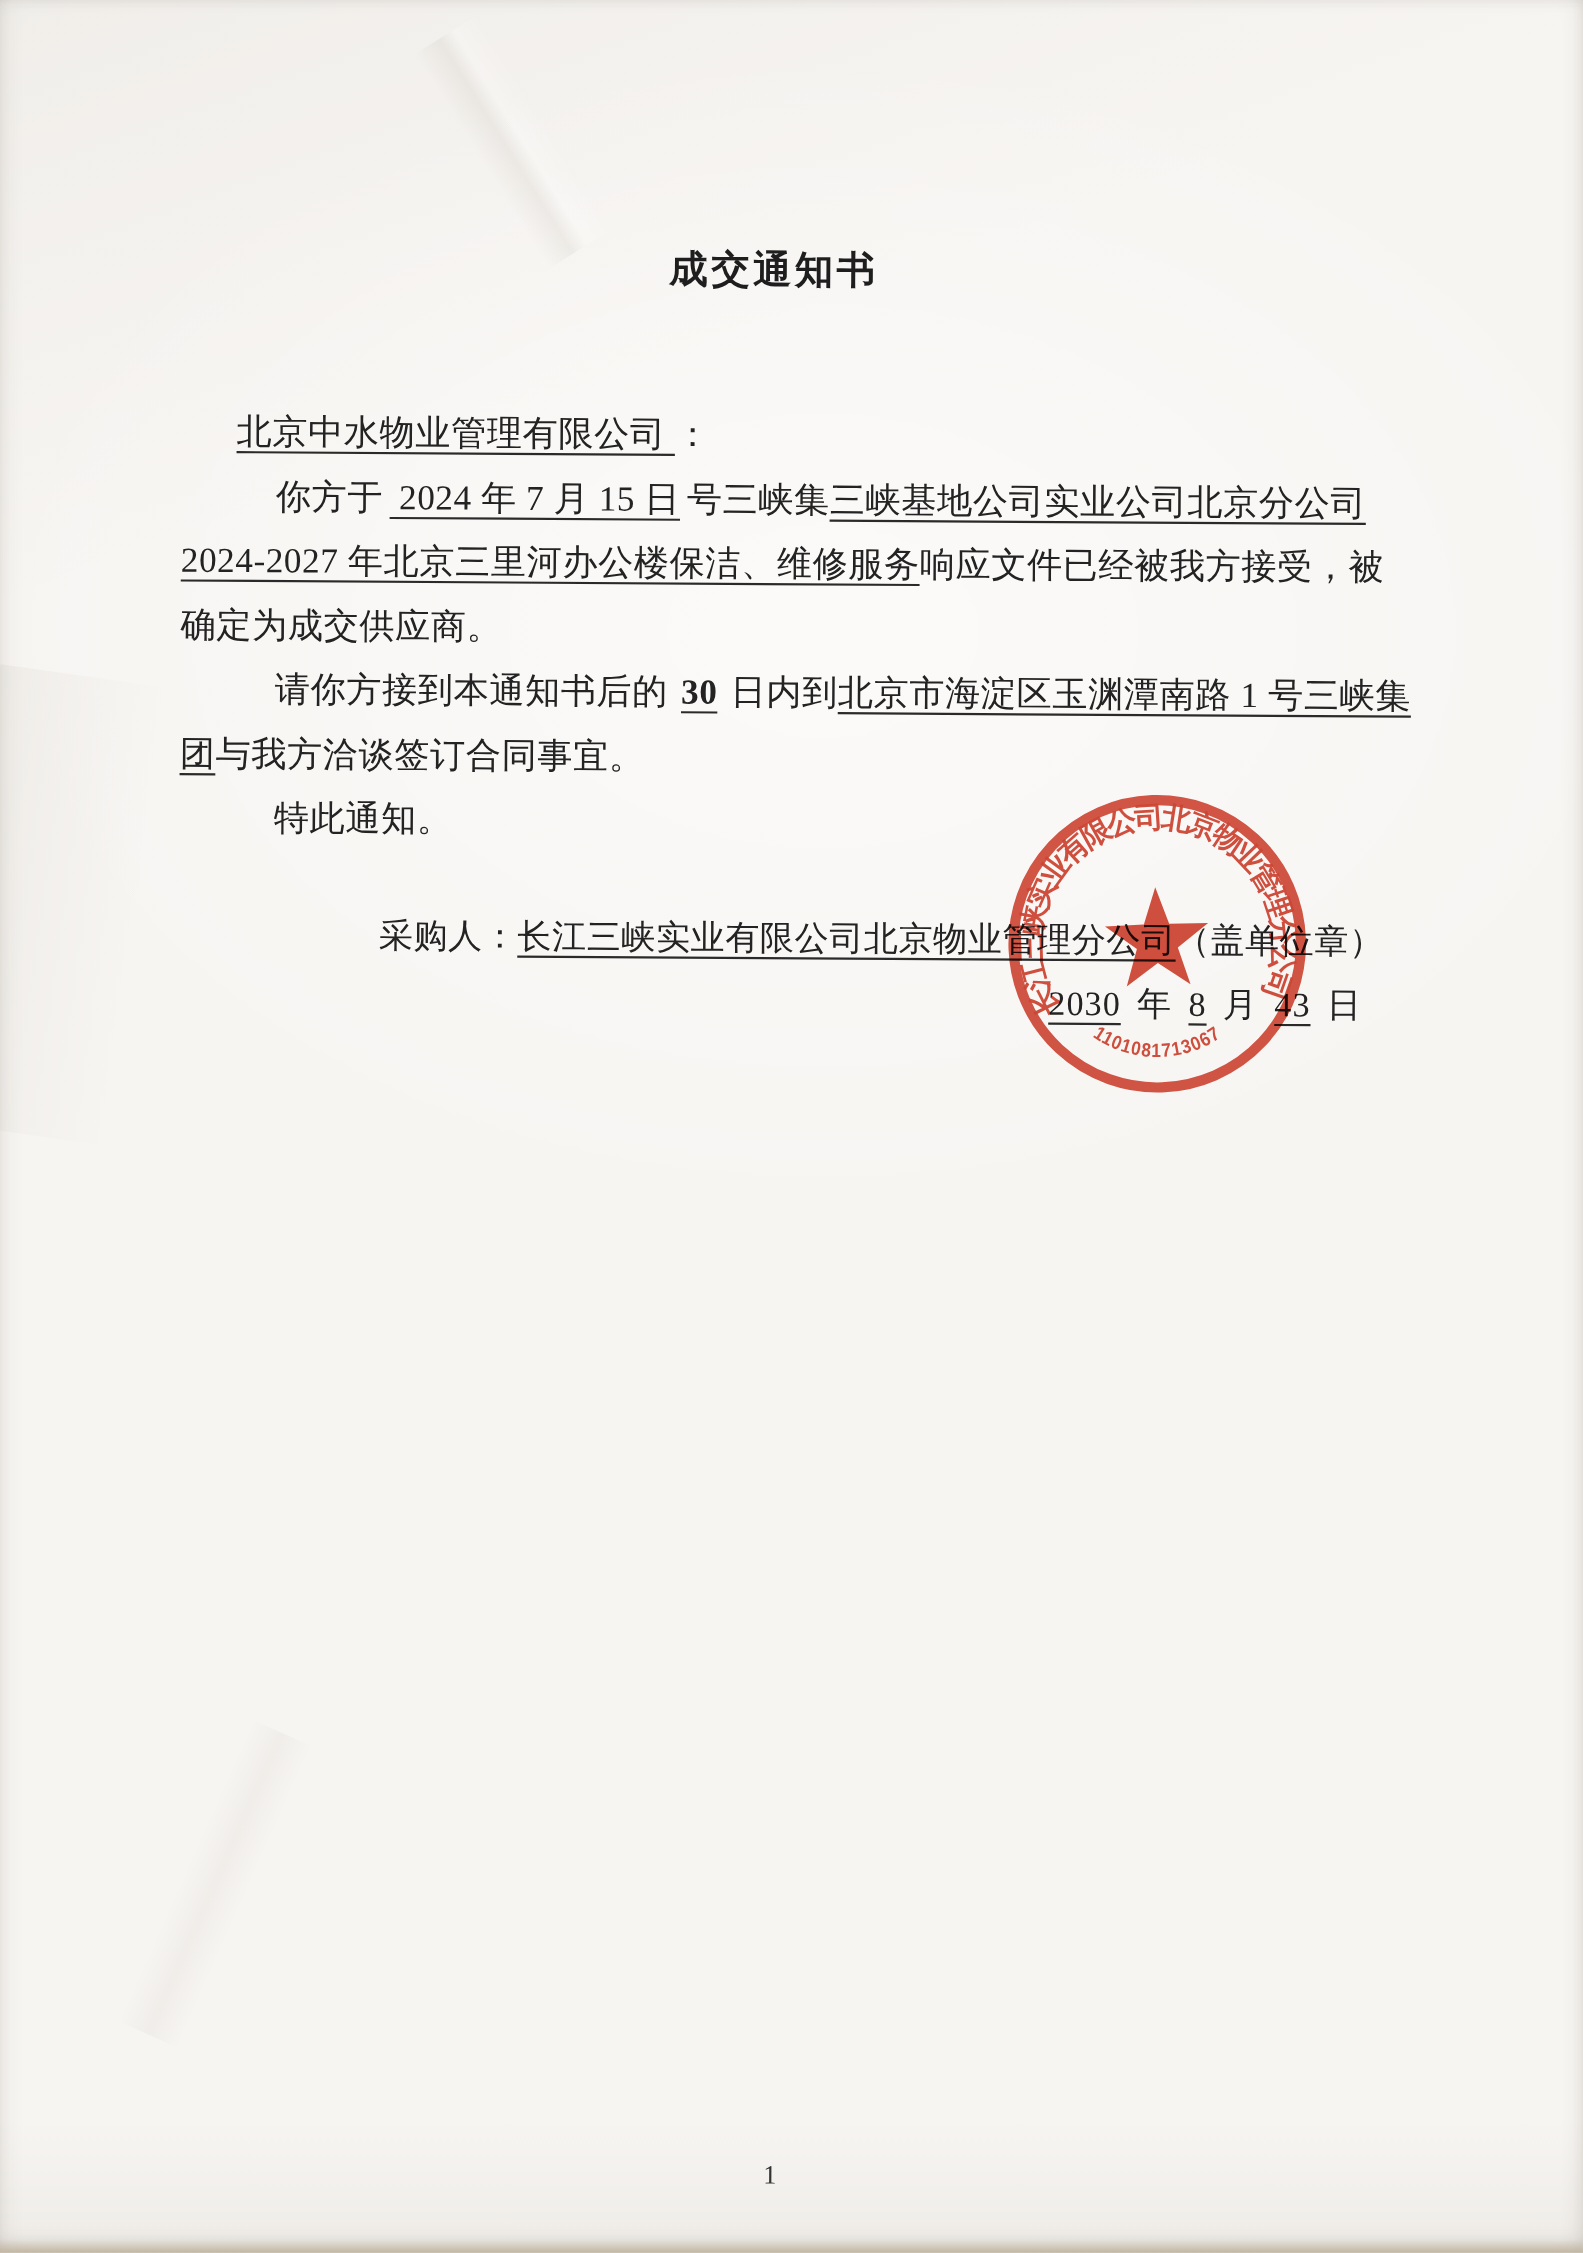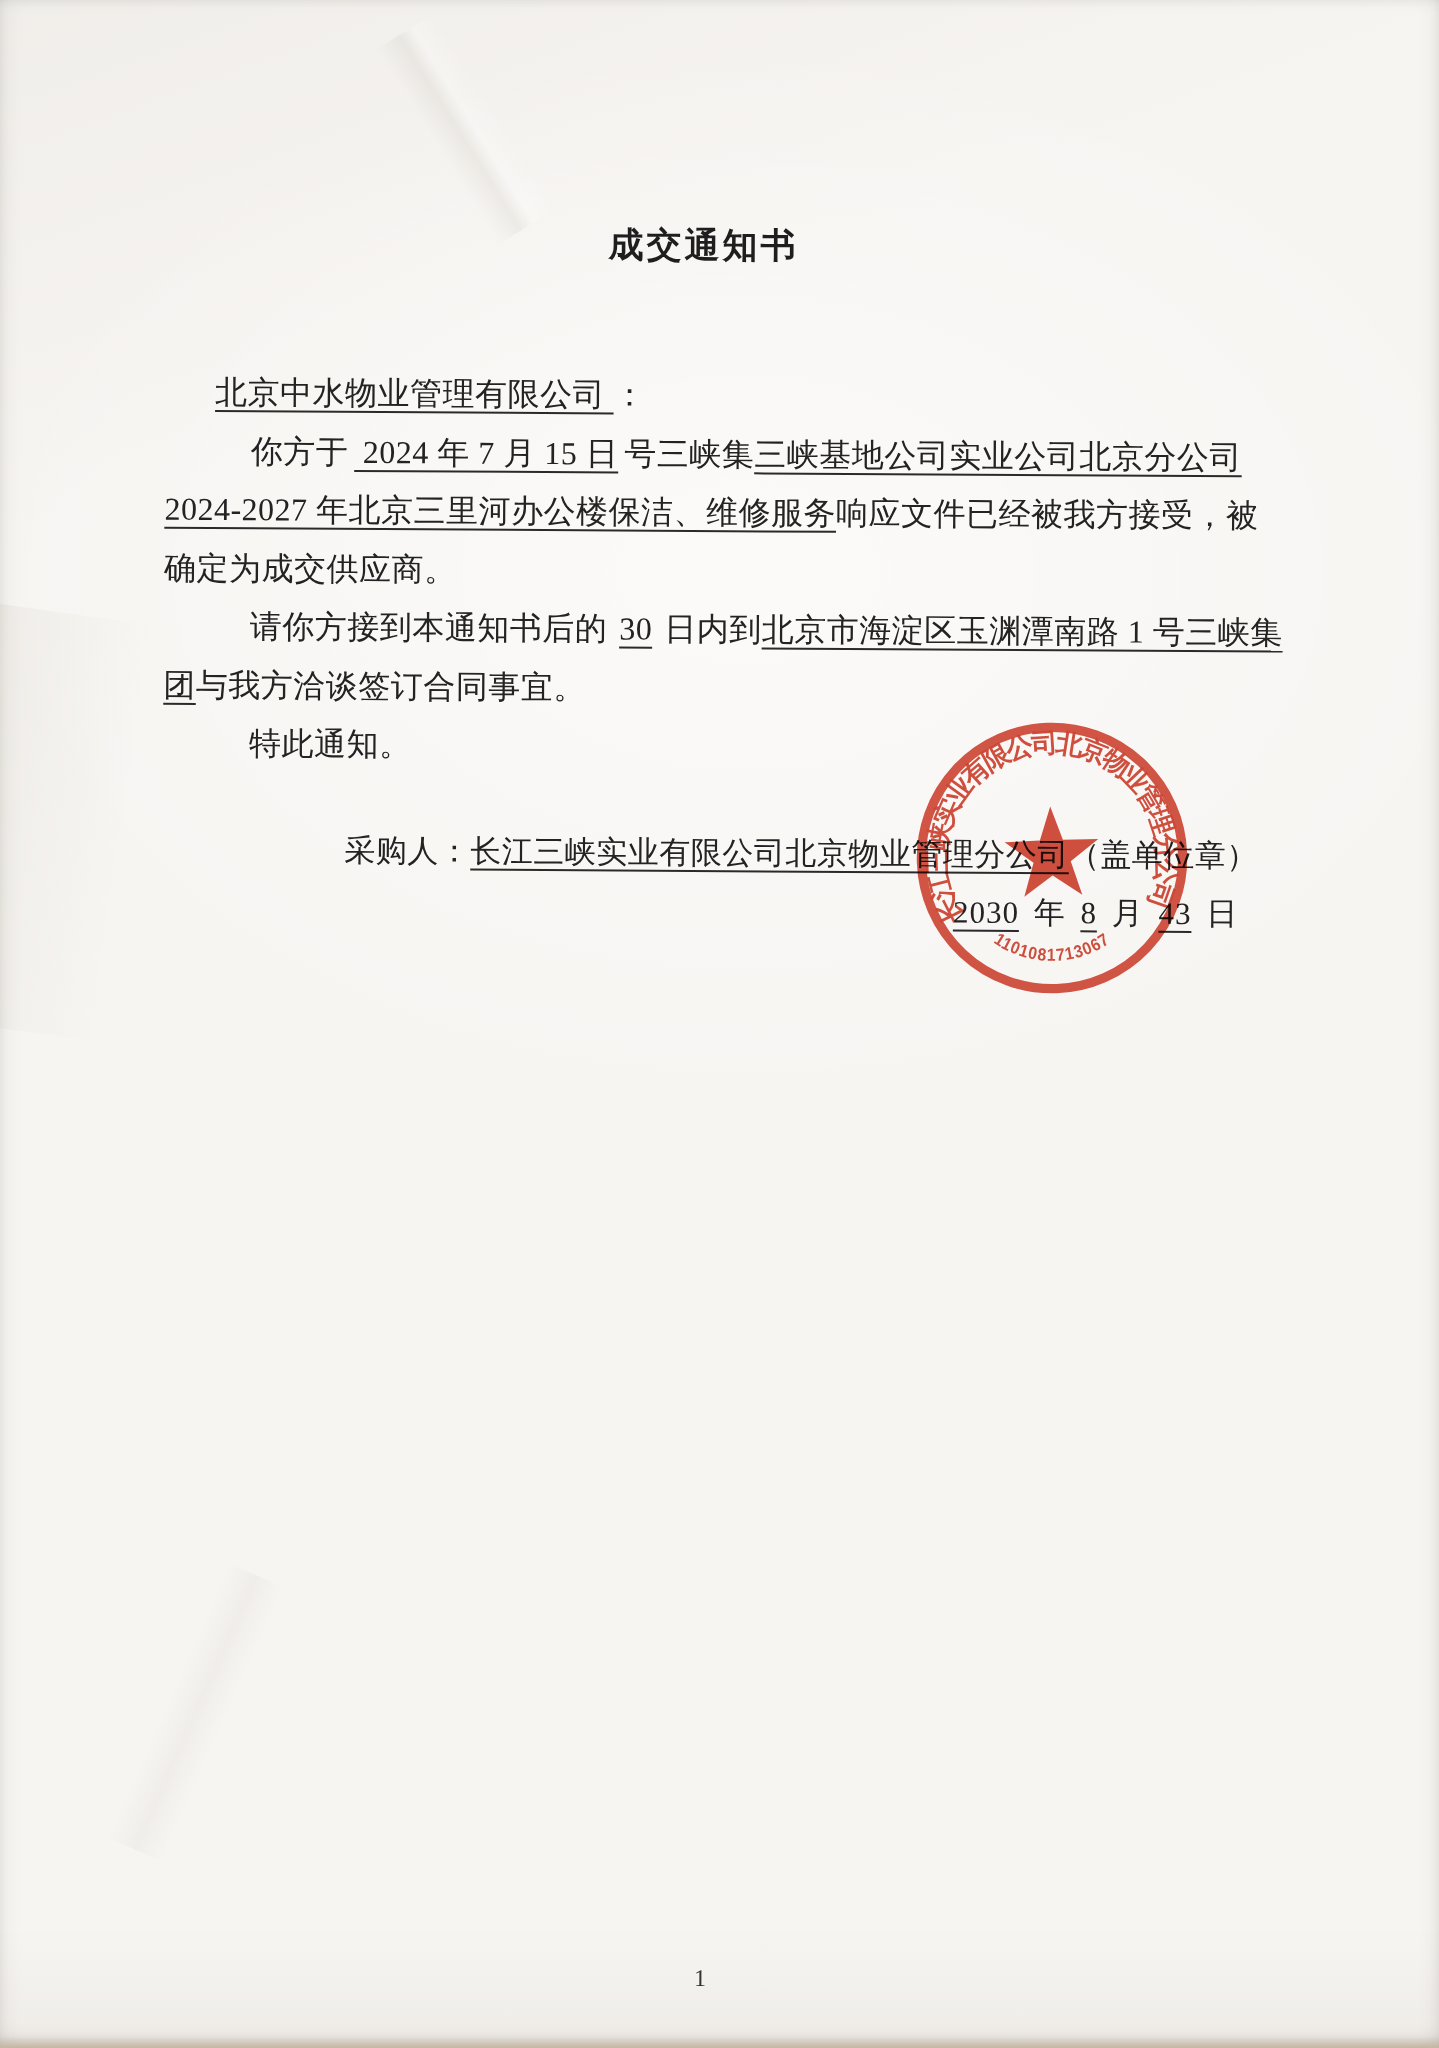--- a/index.html
+++ b/index.html
@@ -54,21 +54,21 @@
   }
   .bline{white-space:nowrap;}
   .indent{text-indent:86px;}
   .addr{padding-left:50px;}
   .u{
     text-decoration:underline;
     text-decoration-thickness:2px;
     text-underline-offset:7px;
     text-decoration-color:#2a2a2a;
   }
-  .pad-u{padding:0 12px;}
+  .pad-u{padding:0 12px;font-weight:bold;}
   .pad-u-sm{padding:0 6px;}
   .sig-purchaser{
     position:absolute;top:832px;left:347px;white-space:nowrap;
     font-size:31px;letter-spacing:.5px;color:#232323;
   }
   .sig-date{
     position:absolute;top:890px;left:950px;white-space:nowrap;
     font-size:31px;letter-spacing:1px;color:#232323;
   }
   .stamp{

